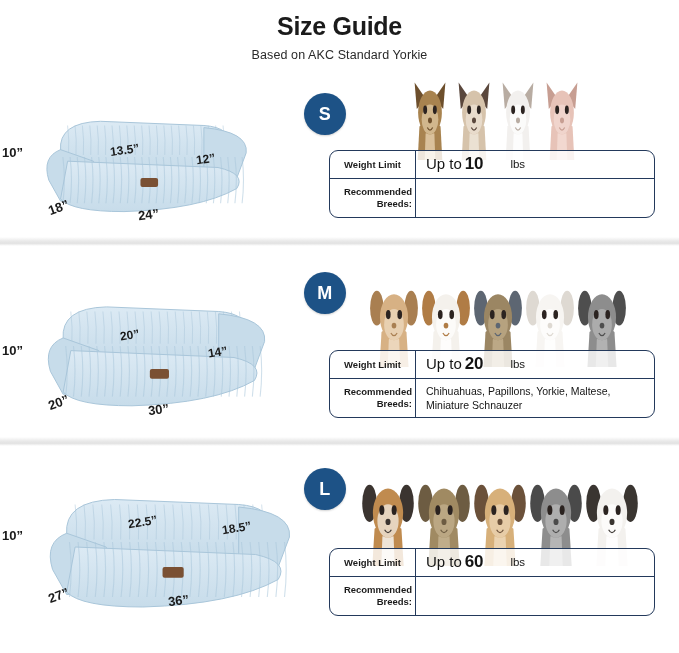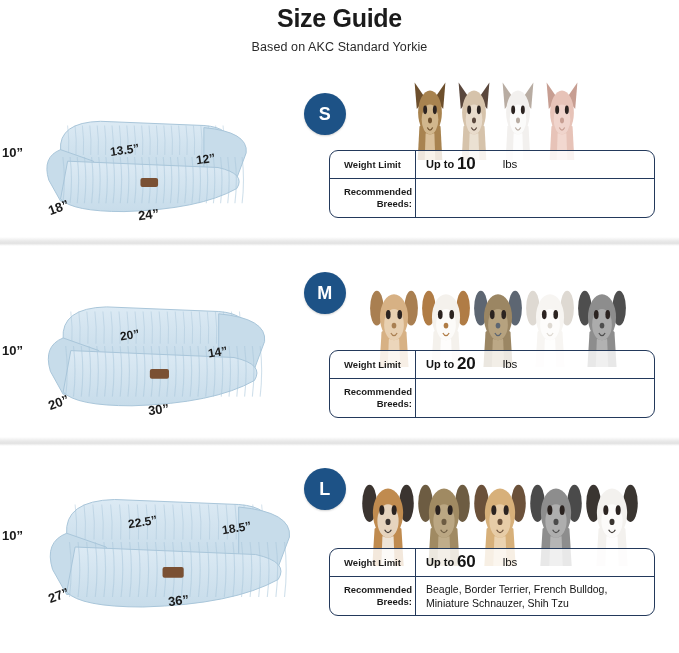--- a/index.html
+++ b/index.html
@@ -8,21 +8,21 @@
     background: #ffffff;
     font-family: "Liberation Sans", sans-serif;
     overflow: hidden;
   }
   .page { position: relative; width: 679px; height: 653px; background: #fff; }
 
   
   .header { position: absolute; left: 0; top: 0; width: 679px; text-align: center; }
   .title {
     font-size: 25px; font-weight: 700; color: #1b1b1b;
-    letter-spacing: -0.3px; margin-top: 4px;
+    letter-spacing: -0.3px; margin-top: 12px;
   }
   .subtitle {
     font-size: 12.5px; font-weight: 400; color: #2a2a2a;
     margin-top: 7px; letter-spacing: 0.1px;
   }
   .divider {
     position: absolute; left: 0; width: 679px; height: 9px;
     background: linear-gradient(to bottom, #ffffff 0%, #e9e9e9 45%, #e2e2e2 70%, #ffffff 100%);
   }
 
@@ -65,21 +65,21 @@
     display: flex; flex-direction: column; align-items: center; justify-content: center;
     text-align: center; font-size: 9.5px; font-weight: 600; color: #1b1b1b;
     padding: 4px 3px; line-height: 1.25;
   }
   .cell-value {
     flex: 1; display: flex; align-items: center;
     padding: 5px 10px; font-size: 11px; color: #141414; line-height: 1.35;
   }
   .row-weight .cell-label, .row-weight .cell-value { height: 27px; }
   .row-breeds .cell-label, .row-breeds .cell-value { height: 38px; align-items: flex-end; }
-  .wt-pre  { font-size: 11px; font-weight: 700; }
+  .wt-pre  { font-size: 15px; font-weight: 400; }
   .wt-num  { font-size: 17px; font-weight: 700; margin: 0 3px 0 3px; letter-spacing: -0.2px; }
   .wt-unit { font-size: 11.5px; font-weight: 500; padding-left: 24px; }
   .breeds  { font-size: 10.5px; font-weight: 500; }
 </style>
 </head>
 <body>
 
 <div class="page">
 
   <div class="header">
@@ -458,20 +458,23 @@
             <span class="wt-pre">Up to</span>
             <span class="wt-num">20</span>
             <span class="wt-unit">lbs</span>
           </div>
         </div>
         <div class="row row-breeds" style="border-top-color: rgb(35, 57, 91);">
           <div class="cell-label" style="border-right-color: rgb(35, 57, 91);">
             <span>Recommended</span>
             <span>Breeds:</span>
           </div>
+          <div class="cell-value">
+            <span class="breeds">Chihuahuas, Papillons, Yorkie, Maltese, Miniature Schnauzer</span>
+          </div>
         </div>
       </div>
       <div class="divider" style="top: 437px;"></div>
       <div class="bed-wrap" style="left: 30px; top: 492px;">
   <svg class="bed-svg" width="282" height="125" viewBox="0 0 282 125">
     <defs>
       <linearGradient id="bf282125" x1="0" y1="0" x2="0" y2="1">
         <stop offset="0%" stop-color="#dceaf4"></stop>
               <stop offset="100%" stop-color="#c7dcea"></stop>
       </linearGradient>
@@ -658,20 +661,17 @@
             <span class="wt-pre">Up to</span>
             <span class="wt-num">60</span>
             <span class="wt-unit">lbs</span>
           </div>
         </div>
         <div class="row row-breeds" style="border-top-color: rgb(35, 57, 91);">
           <div class="cell-label" style="border-right-color: rgb(35, 57, 91);">
             <span>Recommended</span>
             <span>Breeds:</span>
           </div>
-          <div class="cell-value">
-            <span class="breeds">Beagle, Border Terrier, French Bulldog, Miniature Schnauzer, Shih Tzu</span>
-          </div>
         </div>
       </div>
     </div>
 
 </div>
 
 </body></html>

